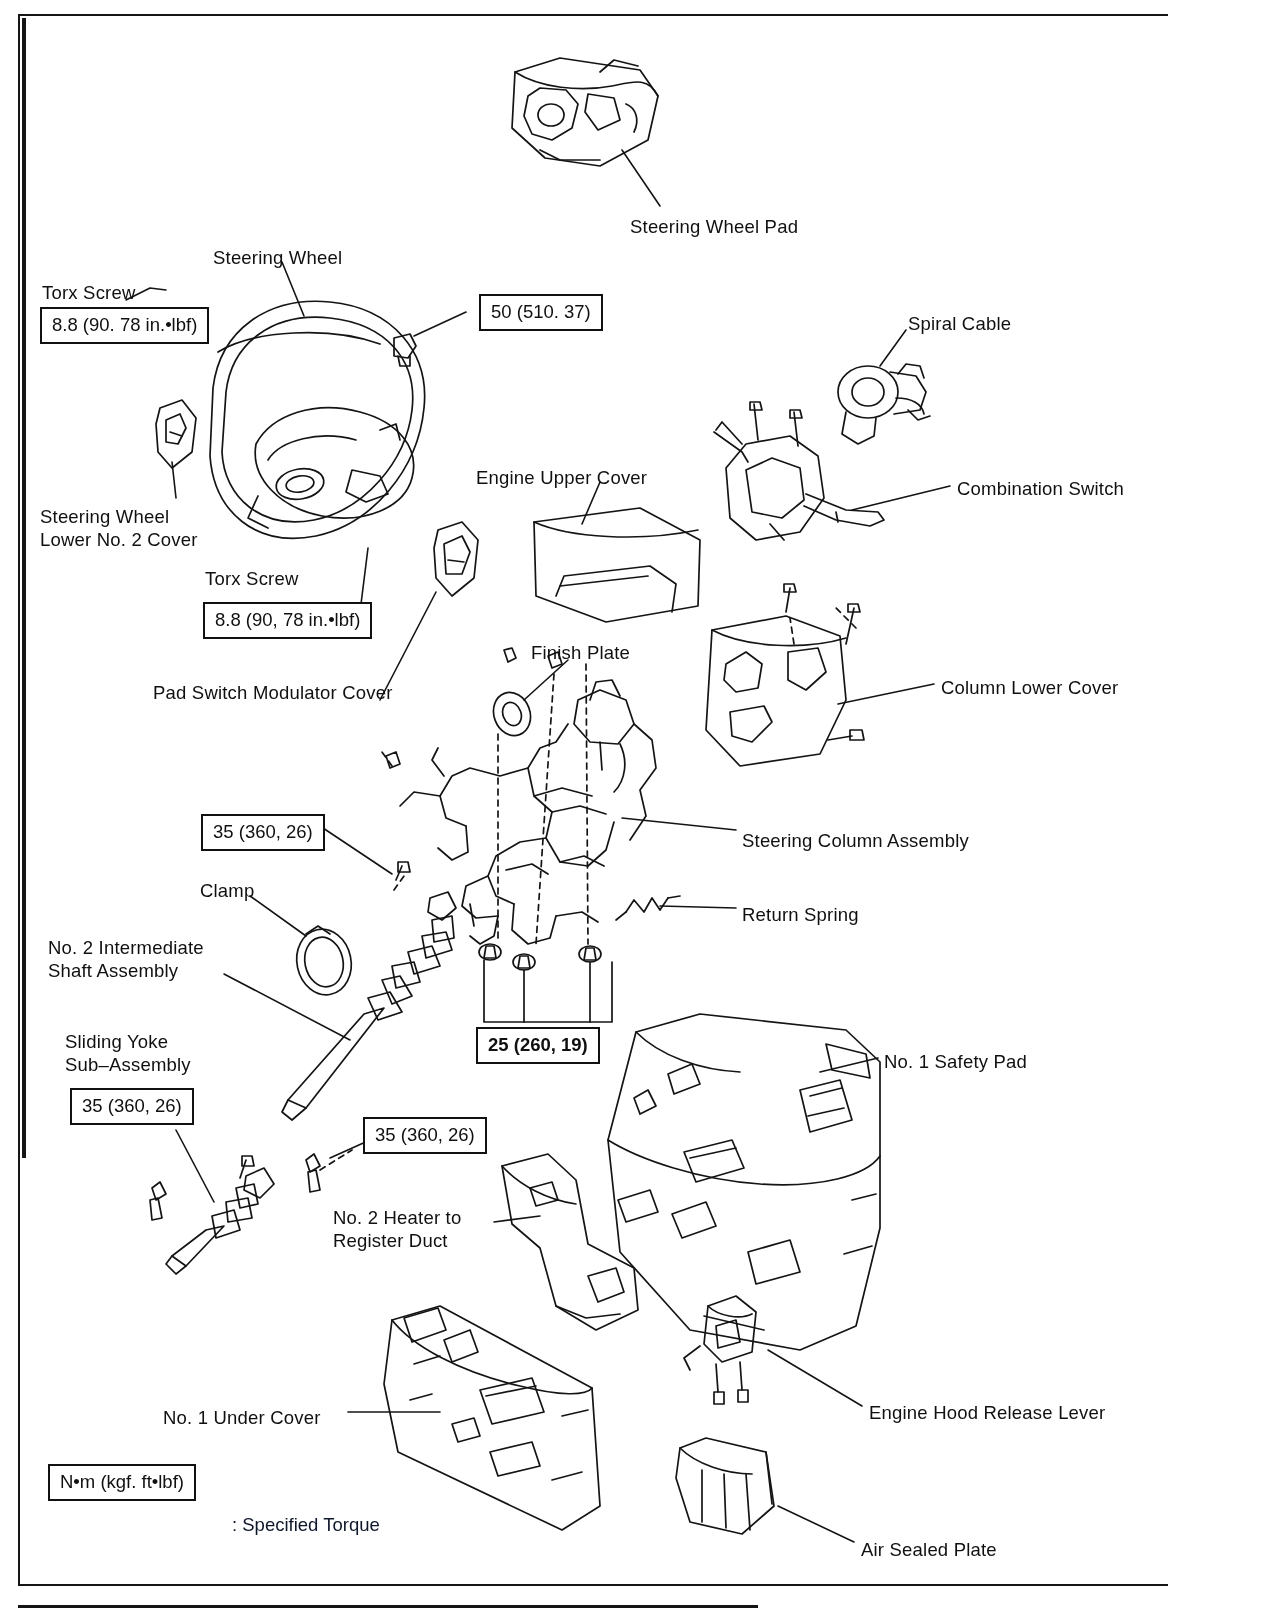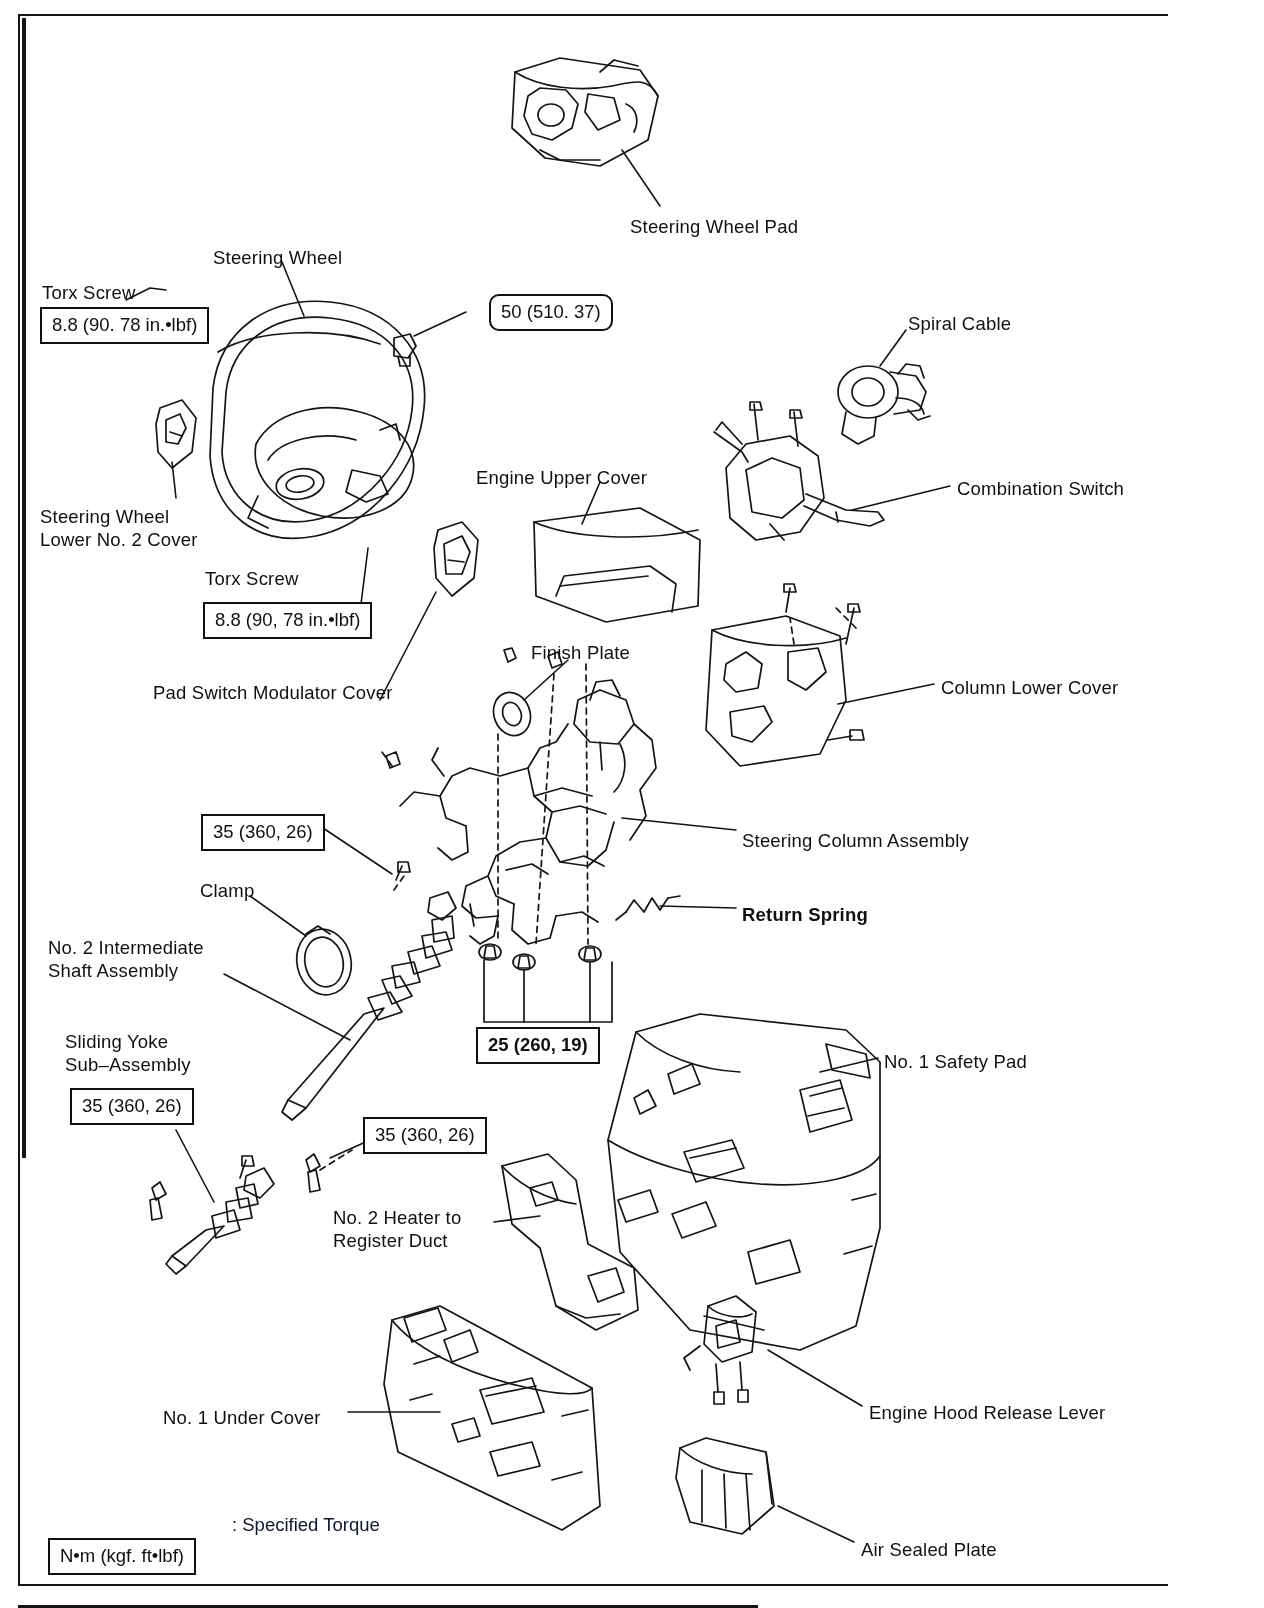--- a/index.html
+++ b/index.html
@@ -369,36 +369,36 @@
   <div class="label" style="left:957px; top:477px;">Combination Switch</div>
   <div class="label" style="left:476px; top:466px;">Engine Upper Cover</div>
   <div class="label" style="left:40px; top:505px;">Steering Wheel
 Lower No. 2 Cover</div>
   <div class="label" style="left:205px; top:567px;">Torx Screw</div>
   <div class="label" style="left:531px; top:641px;">Finish Plate</div>
   <div class="label" style="left:941px; top:676px;">Column Lower Cover</div>
   <div class="label" style="left:153px; top:681px;">Pad Switch Modulator Cover</div>
   <div class="label" style="left:742px; top:829px;">Steering Column Assembly</div>
   <div class="label" style="left:200px; top:879px;">Clamp</div>
-  <div class="label" style="left:742px; top:903px;font-weight:bold;">Return Spring</div>
+  <div class="label" style="left:742px; top:903px;">Return Spring</div>
   <div class="label" style="left:48px; top:936px;">No. 2 Intermediate
 Shaft Assembly</div>
   <div class="label" style="left:65px; top:1030px;">Sliding Yoke
 Sub–Assembly</div>
   <div class="label" style="left:884px; top:1050px;">No. 1 Safety Pad</div>
   <div class="label" style="left:333px; top:1206px;">No. 2 Heater to
 Register Duct</div>
   <div class="label" style="left:163px; top:1406px;">No. 1 Under Cover</div>
   <div class="label" style="left:869px; top:1401px;">Engine Hood Release Lever</div>
   <div class="label" style="left:861px; top:1538px;">Air Sealed Plate</div>
 
-  <div class="torque" style="left:489px; top:294px;border-radius:10px;">50 (510. 37)</div>
+  <div class="torque" style="left:479px; top:294px;">50 (510. 37)</div>
   <div class="torque" style="left:40px; top:307px;">8.8 (90. 78 in.•lbf)</div>
   <div class="torque" style="left:203px; top:602px;">8.8 (90, 78 in.•lbf)</div>
   <div class="torque" style="left:201px; top:814px;">35 (360, 26)</div>
   <div class="torque" style="left:476px; top:1027px;font-weight:bold;">25 (260, 19)</div>
   <div class="torque" style="left:70px; top:1088px;">35 (360, 26)</div>
   <div class="torque" style="left:363px; top:1117px;">35 (360, 26)</div>
 
-  <div class="torque" style="left:48px; top:1538px;">N•m (kgf. ft•lbf)</div>
+  <div class="torque" style="left:48px; top:1464px;">N•m (kgf. ft•lbf)</div>
   <div class="legend-note" style="left:232px; top:1514px;">: Specified Torque</div>
 
 </div>
 
 </body></html>

